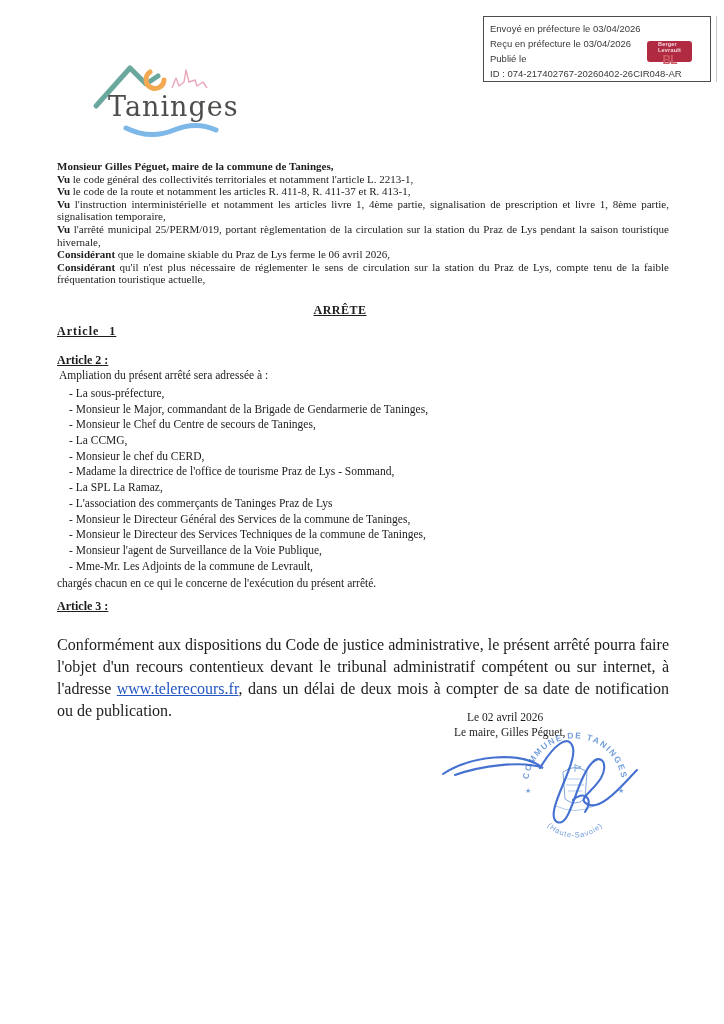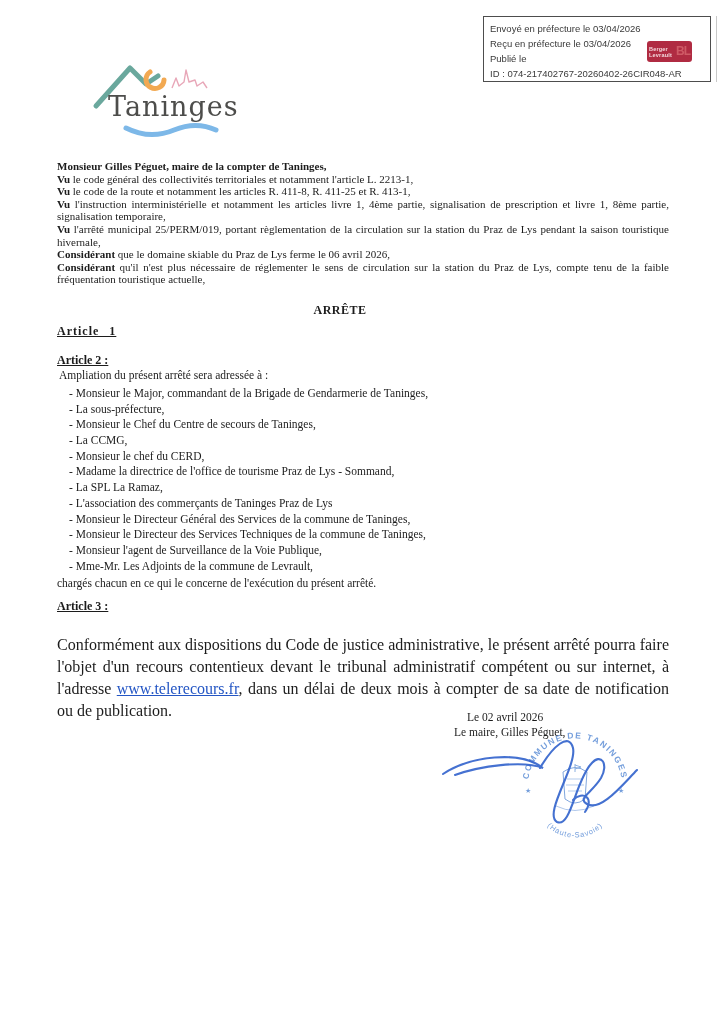--- a/index.html
+++ b/index.html
@@ -25,21 +25,21 @@
   .pref-box {
     position:absolute; left:483px; top:16px; width:228px; height:66px;
     border:1.5px solid #4d4d4d; background:rgba(255,255,255,0.84);
     font-family:"Liberation Sans", sans-serif; font-size:9.5px; color:#3a3a3a;
     padding:4px 0 0 6px; line-height:15px; z-index:2;
   }
   .pref-box .pline { white-space:nowrap; }
   .bl-badge {
     position:absolute; right:18px; top:24px; width:45px; height:21px;
     background:#b02b42; border-radius:3px; display:flex; align-items:center;
-    padding:0 2px; z-index:3;
+    padding:0 2px; z-index:3;flex-direction:column;
   }
   .bl-badge .bl-words {
     font-size:5.5px; line-height:6px; color:#f4dade; font-weight:bold;
     letter-spacing:0.2px; flex:1;
   }
   .bl-badge .bl-mono {
     font-size:12px; font-weight:bold; color:#cf5a66; letter-spacing:-1px;
   }
   .edge-line {
     position:absolute; left:716px; top:16px; width:1px; height:66px;
@@ -49,21 +49,21 @@
   
   .body-block { position:absolute; left:57px; top:160px; width:612px; }
   .opening { font-weight:bold; font-size:11px; line-height:12.6px; }
   .clause  { font-size:11px; line-height:12.6px; text-align:justify; }
   .clause b { font-weight:bold; }
 
   .decree-heading {
     margin-top:17px; margin-right:46px; text-align:center;
     font-weight:bold; font-size:12px;
   }
-  .decree-heading span { letter-spacing:0.5px; }
+  .decree-heading span { text-decoration:underline; letter-spacing:0.5px; }
 
   .art-title {
     margin-top:6px; font-weight:bold; font-size:12px; line-height:15px;
   }
   .art-title span { text-decoration:underline; }
   .art-title.sp span { letter-spacing:1px; word-spacing:6px; }
   .art1-body { margin-top:2px; font-size:11.5px; line-height:15px; text-align:justify; }
   .t2 { margin-top:14px;font-family:Liberation Serif, serif; }
   .art2-intro { font-size:11.5px; line-height:15px; padding-left:2px; }
   .dest-list { margin-top:3px; padding-left:12px; font-size:11.5px; line-height:15.7px; }
@@ -112,38 +112,38 @@
       <div class="bl-words">
         <div>Berger</div>
         <div>Levrault</div>
       </div>
       <div class="bl-mono">BL</div>
     </div>
   </div>
   <div class="edge-line"></div>
 
   <div class="body-block">
-    <div class="opening">Monsieur Gilles Péguet, maire de la compter de Taninges,</div>
+    <div class="opening">Monsieur Gilles Péguet, maire de la commune de Taninges,</div>
 
     <div class="clause"><b>Vu</b><span> le code général des collectivités territoriales et notamment l'article L. 2213-1,</span></div>
-    <div class="clause"><b>Vu</b><span> le code de la route et notamment les articles R. 411-8, R. 411-25 et R. 413-1,</span></div>
+    <div class="clause"><b>Vu</b><span> le code de la route et notamment les articles R. 411-8, R. 411-37 et R. 413-1,</span></div>
     <div class="clause"><b>Vu</b><span> l'instruction interministérielle et notamment les articles livre 1, 4ème partie, signalisation de prescription et livre 1, 8ème partie, signalisation temporaire,</span></div>
     <div class="clause"><b>Vu</b><span> l'arrêté municipal 25/PERM/019, portant règlementation de la circulation sur la station du Praz de Lys pendant la saison touristique hivernale,</span></div>
     <div class="clause"><b>Considérant</b><span> que le domaine skiable du Praz de Lys ferme le 06 avril 2026,</span></div>
     <div class="clause"><b>Considérant</b><span> qu'il n'est plus nécessaire de réglementer le sens de circulation sur la station du Praz de Lys, compte tenu de la faible fréquentation touristique actuelle,</span></div>
 
     <div class="decree-heading"><span>ARRÊTE</span></div>
 
     <div class="art-title sp"><span>Article 1</span></div>
 
     <div class="art-title t2"><span>Article 2 :</span></div>
     <div class="art2-intro">Ampliation du présent arrêté sera adressée à :</div>
     <div class="dest-list">
+      <div>- La sous-préfecture,</div>
       <div>- Monsieur le Major, commandant de la Brigade de Gendarmerie de Taninges,</div>
-      <div>- La sous-préfecture,</div>
       <div>- Monsieur le Chef du Centre de secours de Taninges,</div>
       <div>- La CCMG,</div>
       <div>- Monsieur le chef du CERD,</div>
       <div>- Madame la directrice de l'office de tourisme Praz de Lys - Sommand,</div>
       <div>- La SPL La Ramaz,</div>
       <div>- L'association des commerçants de Taninges Praz de Lys</div>
       <div>- Monsieur le Directeur Général des Services de la commune de Taninges,</div>
       <div>- Monsieur le Directeur des Services Techniques de la commune de Taninges,</div>
       <div>- Monsieur l'agent de Surveillance de la Voie Publique,</div>
       <div>- Mme-Mr. Les Adjoints de la commune de Levrault,</div>

